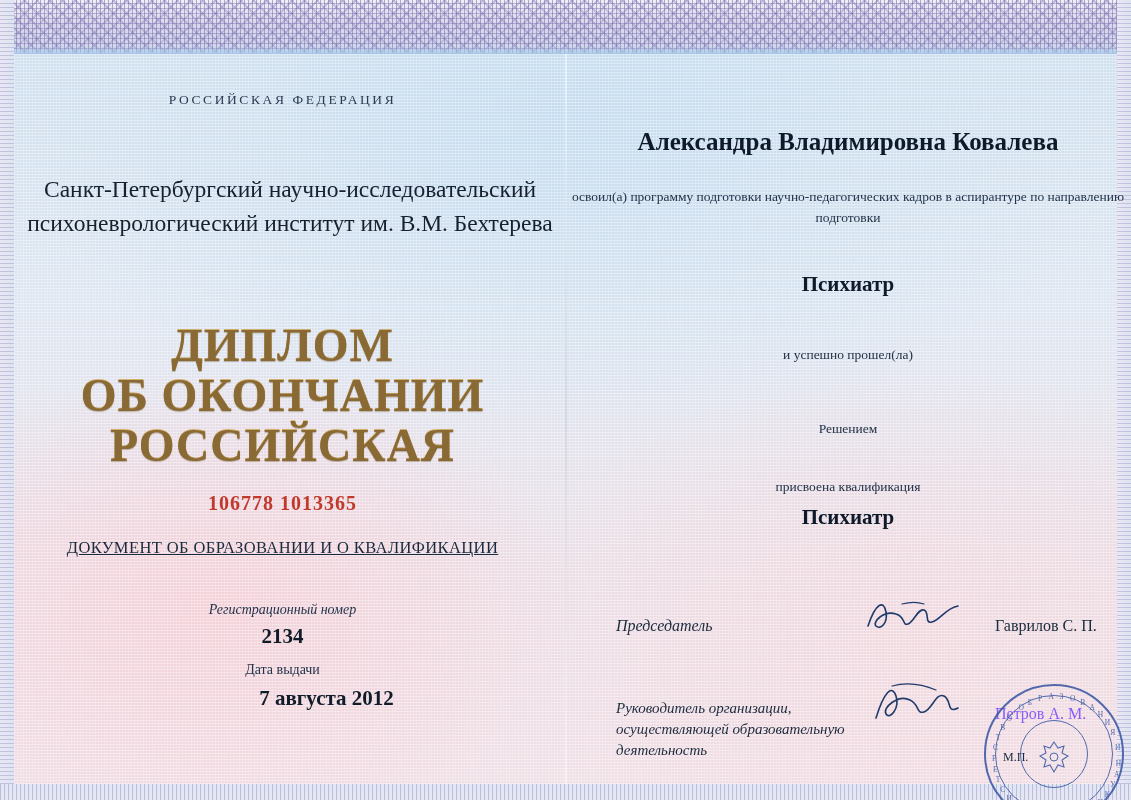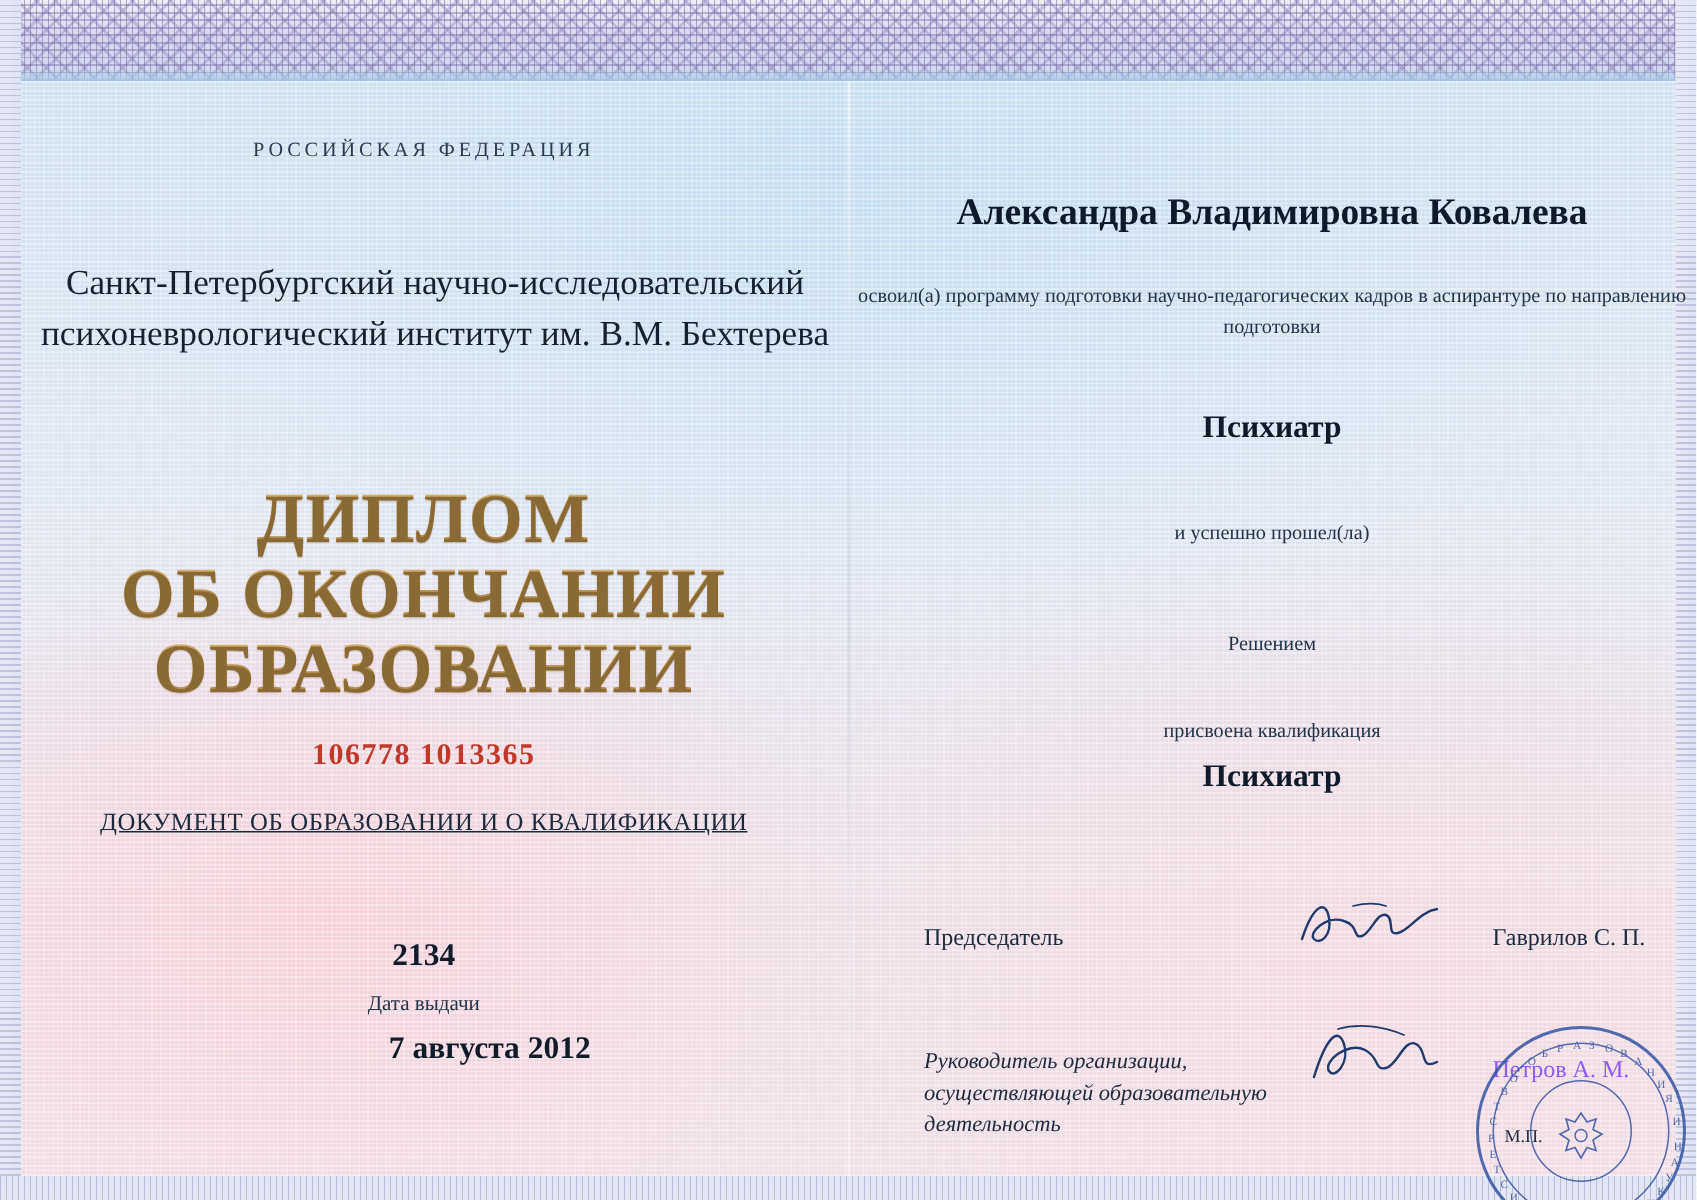--- a/index.html
+++ b/index.html
@@ -263,20 +263,21 @@
     text-align: center;
     font-size: 21px;
     font-weight: bold;
     color: #0e1a2a;
   }
 
   #chair-label {
     left: 616px; top: 617px;
     font-size: 16px;
     color: #1b2a3d;
+    font-style: italic;
   }
   #chair-name {
     left: 995px; top: 617px;
     font-size: 16px;
     color: #1b2a3d;
   }
   #head-label {
     left: 616px; top: 698px;
     width: 250px;
     white-space: normal;
@@ -374,26 +375,27 @@
 
   <div class="field"></div>
   <div class="center-fold"></div>
 
   <div class="centered" id="rf-label">РОССИЙСКАЯ ФЕДЕРАЦИЯ</div>
 
   <div class="centered" id="institute">Санкт-Петербургский научно-исследовательский психоневрологический институт им. В.М. Бехтерева</div>
 
   <div class="diploma-title" id="dip-1">ДИПЛОМ</div>
   <div class="diploma-title" id="dip-2">ОБ ОКОНЧАНИИ</div>
-  <div class="diploma-title" id="dip-3">ОБРАЗОВАНИИ</div>
+  <div class="diploma-title" id="dip-3">РОССИЙСКАЯ</div>
 
   <div class="centered" id="serial">106778    1013365</div>
 
   <div class="centered" id="doc-sub">ДОКУМЕНТ ОБ ОБРАЗОВАНИИ И О КВАЛИФИКАЦИИ</div>
 
+  <div class="centered" id="regnum-label">Регистрационный номер</div>
   <div class="centered" id="regnum-value">2134</div>
 
   <div class="centered" id="date-label">Дата выдачи</div>
   <div class="centered" id="date-value">7 августа 2012</div>
 
 
   <div class="centered" id="student-name">Александра Владимировна Ковалева</div>
 
   <div class="centered" id="program-line">освоил(а) программу подготовки научно-педагогических кадров в аспирантуре по направлению подготовки</div>
 

